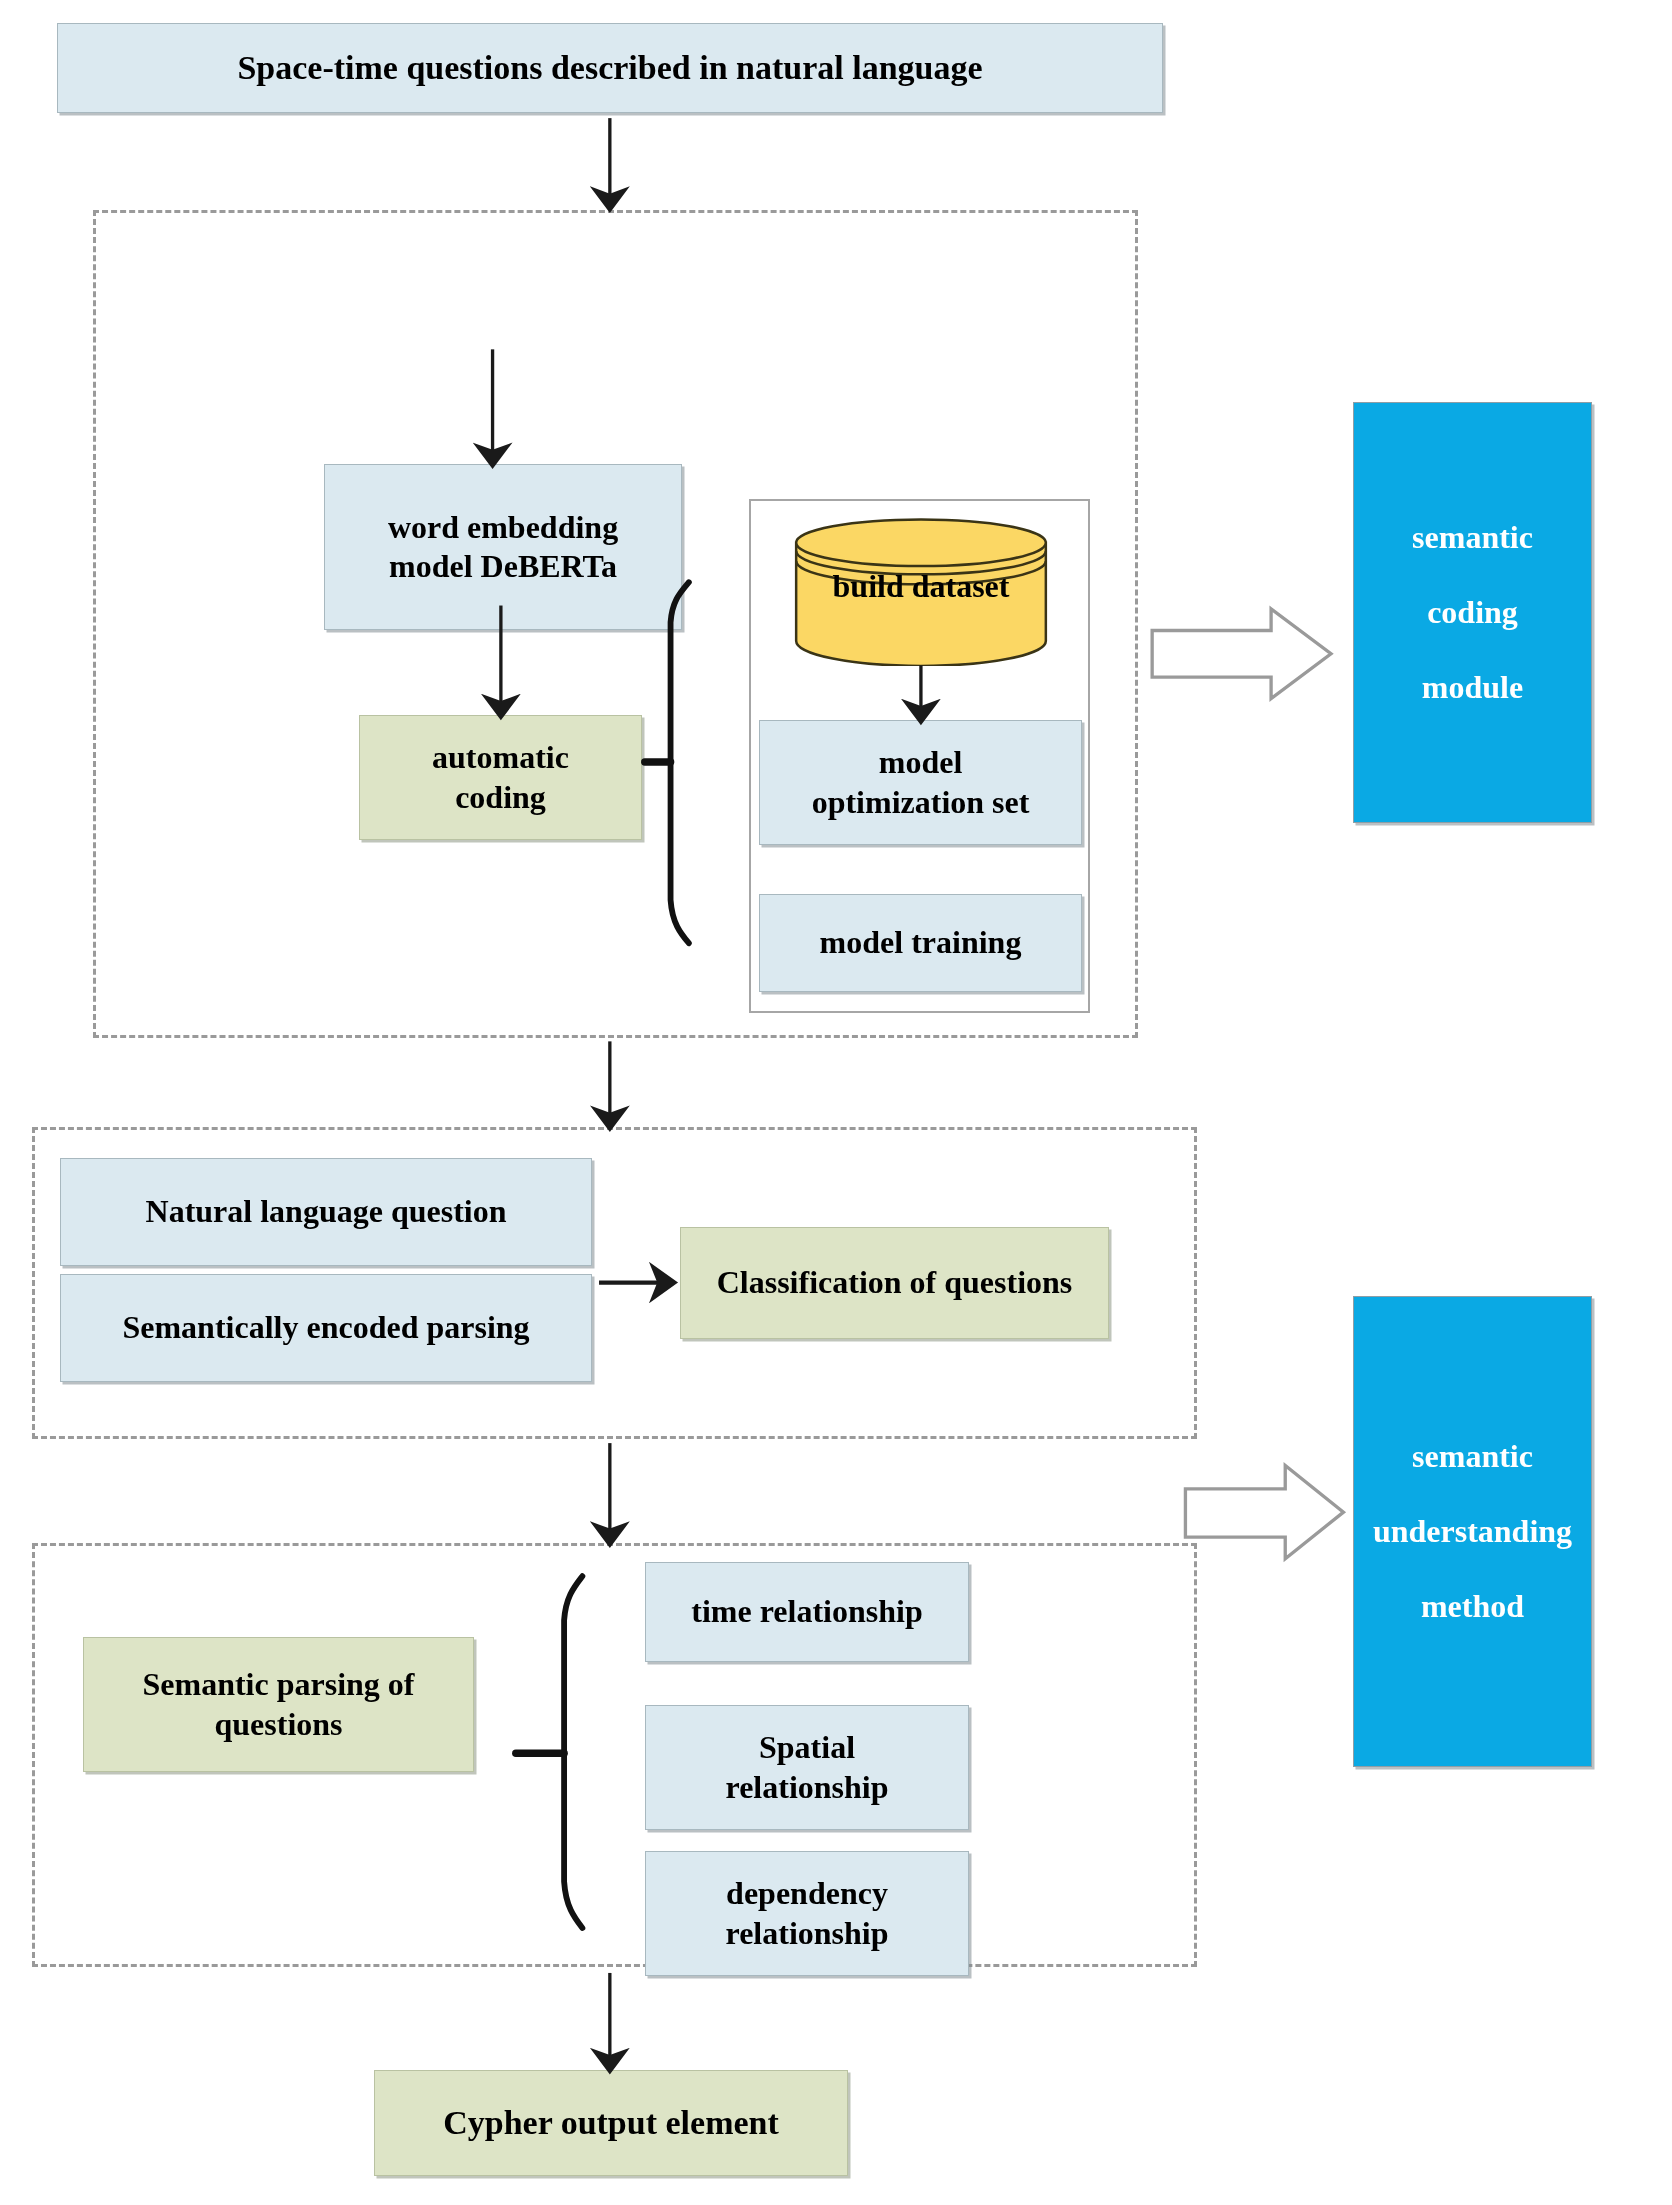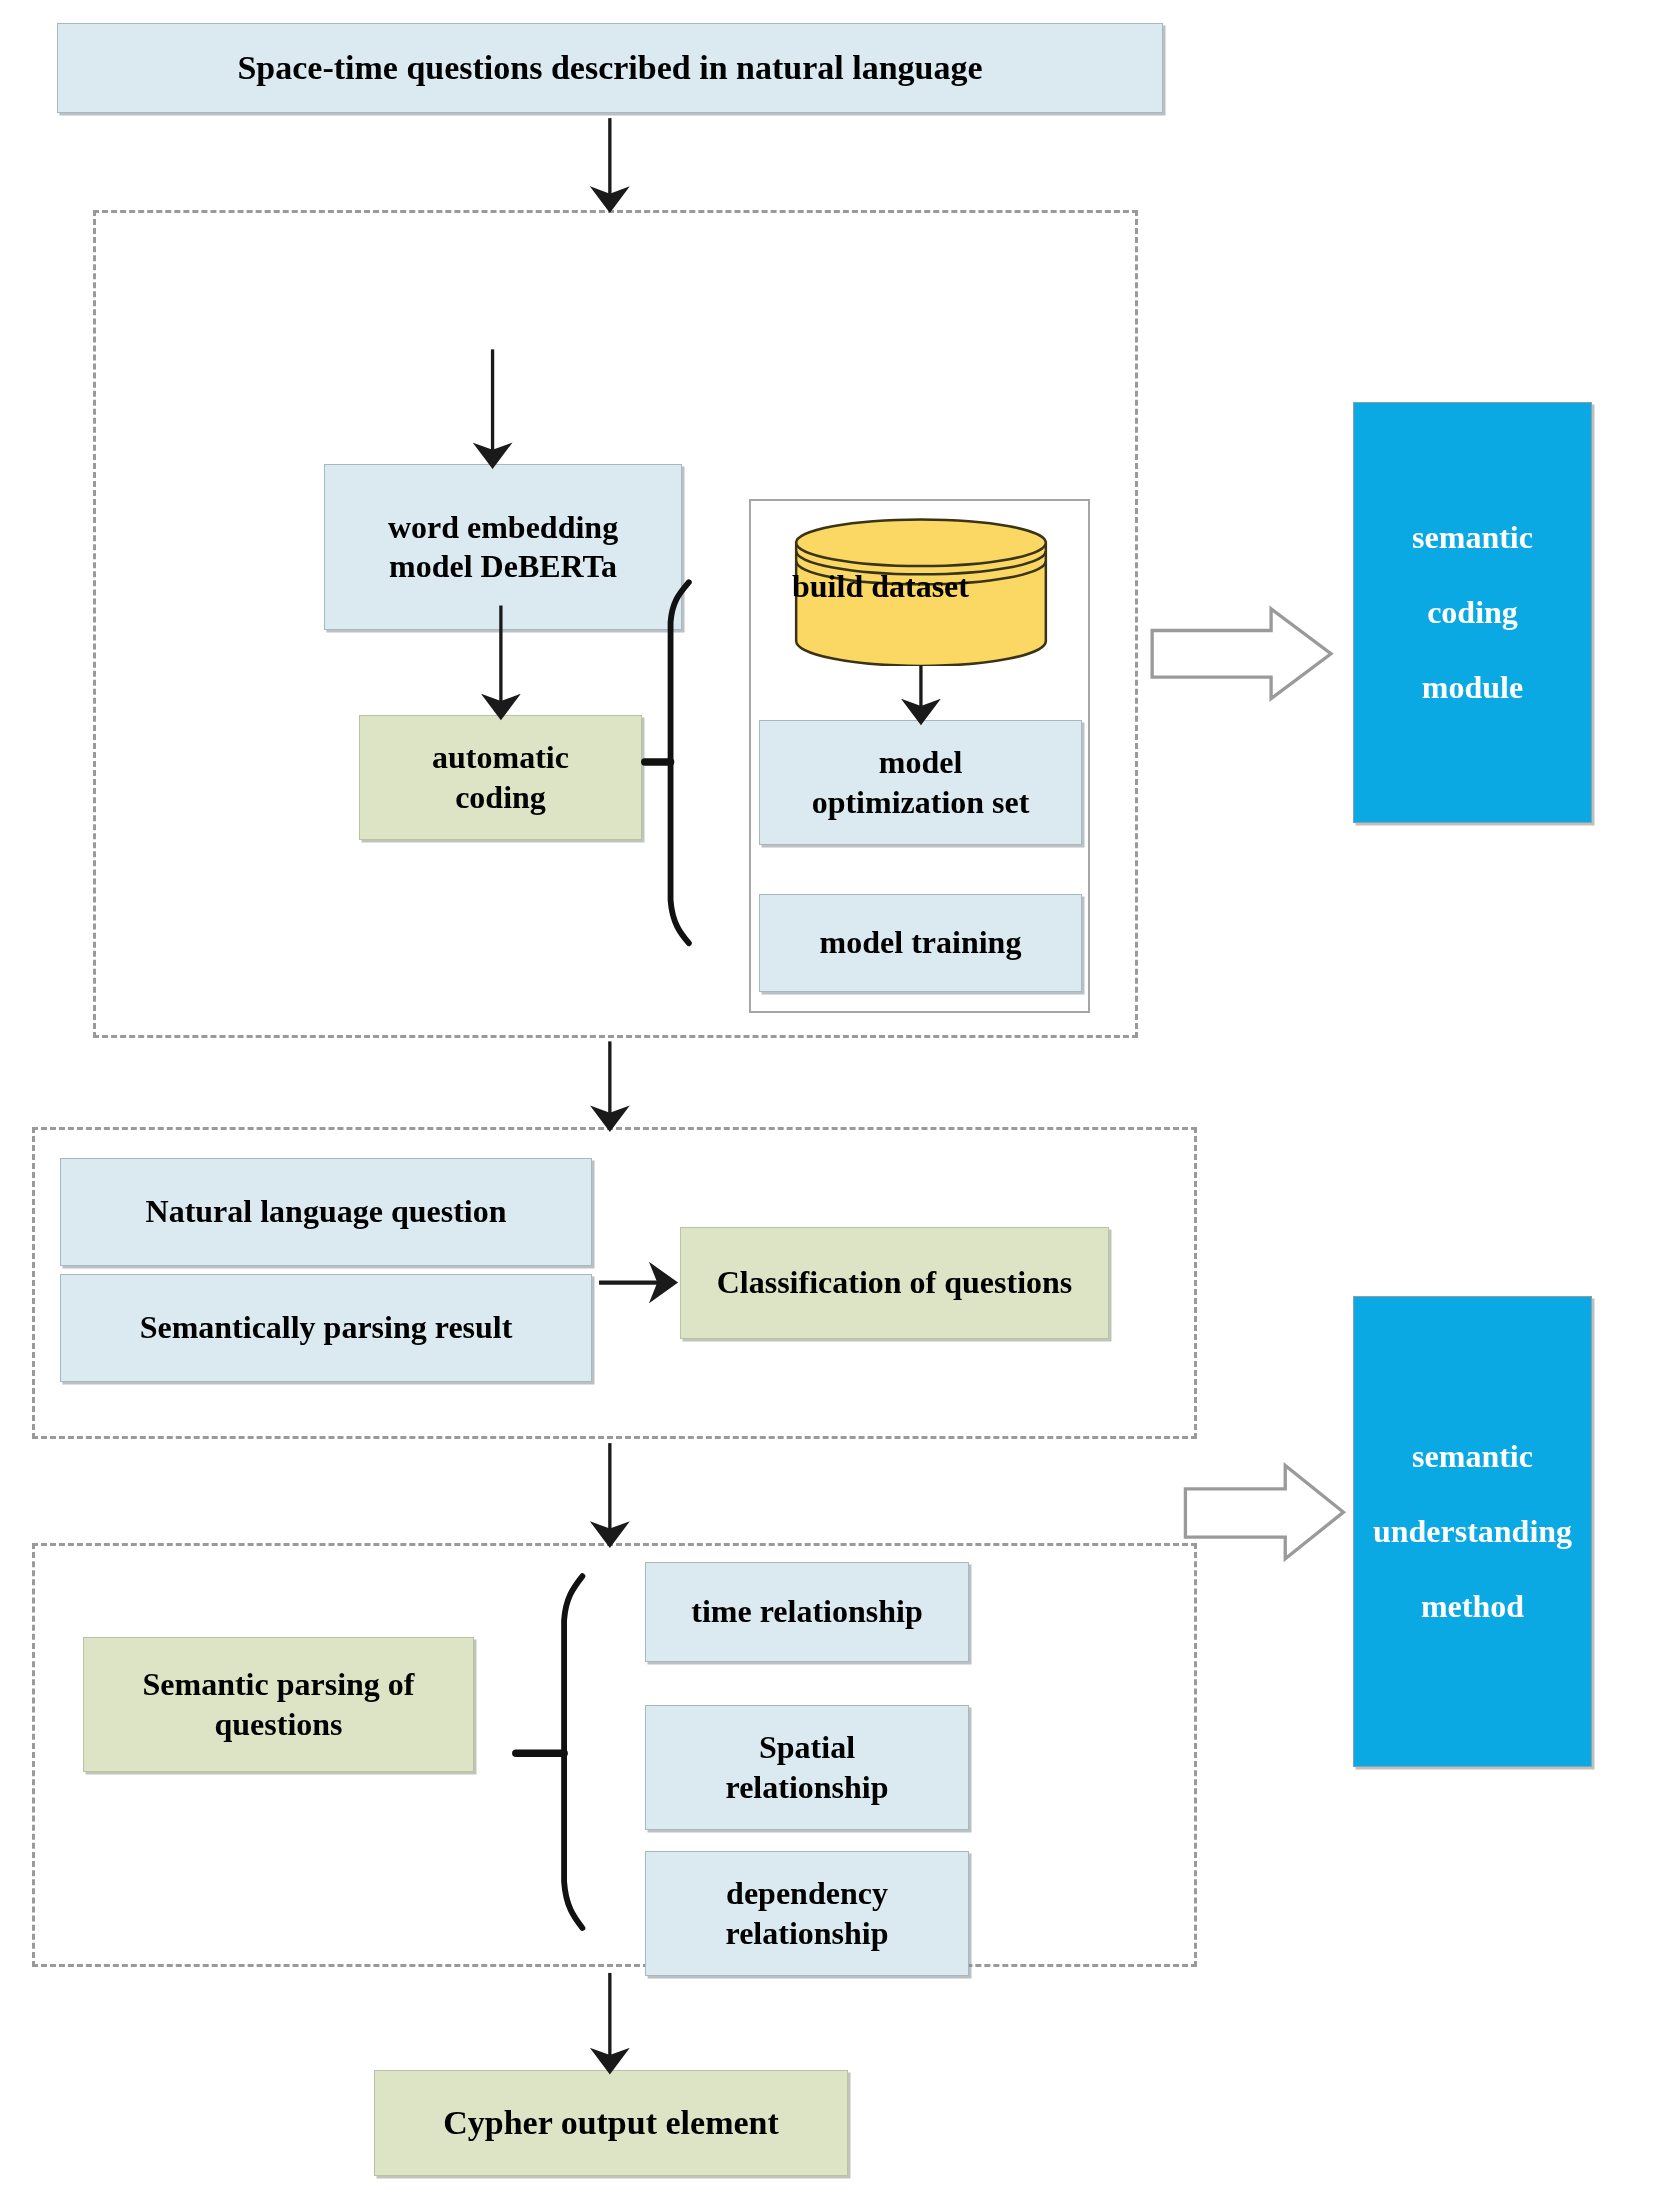--- a/index.html
+++ b/index.html
@@ -97,39 +97,39 @@
   <div class="node green t-med" style="left:359px; top:715px; width:283px; height:125px; white-space:pre-line;">automatic
 coding</div>
 
   <div class="cyl" style="left:792px; top:516px; width:258px; height:150px;">
     <svg width="258" height="150" viewBox="0 0 310 180" xmlns="http://www.w3.org/2000/svg">
       <path d="M5,32 L5,150 A150,30 0 0 0 305,150 L305,32 Z" fill="#fbd764" stroke="#3a3416" stroke-width="3"></path>
       <ellipse cx="155" cy="32" rx="150" ry="28" fill="#fbd764" stroke="#3a3416" stroke-width="3"></ellipse>
       <path d="M5,42 A150,28 0 0 0 305,42" fill="none" stroke="#3a3416" stroke-width="3"></path>
       <path d="M5,54 A150,28 0 0 0 305,54" fill="none" stroke="#3a3416" stroke-width="3"></path>
     </svg>
-    <div style="position:absolute; left:0; top:52px; width:258px; font-weight:bold; font-size:32px; color:#000;">build dataset</div>
+    <div style="position:absolute; left:0; top:52px; width:258px; text-align:center; font-weight:bold; font-size:32px; color:#000;">build dataset</div>
   </div>
 
   <div class="node lightblue t-med" style="left:759px; top:720px; width:323px; height:125px; white-space:pre-line;">model
 optimization set</div>
 
   <div class="node lightblue t-med" style="left:759px; top:894px; width:323px; height:98px;">model training</div>
 
   <div class="node blue-module t-mod" style="left:1353px; top:402px; width:239px; height:421px;">
     <span>semantic</span>
     <span>coding</span>
     <span>module</span>
   </div>
 
   <div class="dashed-box" style="left:32px; top:1127px; width:1165px; height:312px;"></div>
 
   <div class="node lightblue t-med" style="left:60px; top:1158px; width:532px; height:108px;">Natural language question</div>
 
-  <div class="node lightblue t-med" style="left:60px; top:1274px; width:532px; height:108px;">Semantically parsing result</div>
+  <div class="node lightblue t-med" style="left:60px; top:1274px; width:532px; height:108px;">Semantically encoded parsing</div>
 
   <div class="node green t-med" style="left:680px; top:1227px; width:429px; height:112px;font-family:Liberation Serif, serif;">Classification of questions</div>
 
   <div class="dashed-box" style="left:32px; top:1543px; width:1165px; height:424px;"></div>
 
   <div class="node green t-med" style="left:83px; top:1637px; width:391px; height:135px; white-space:pre-line;">Semantic parsing of
 questions</div>
 
   <div class="node lightblue t-med" style="left:645px; top:1562px; width:324px; height:100px;">time relationship</div>
 

